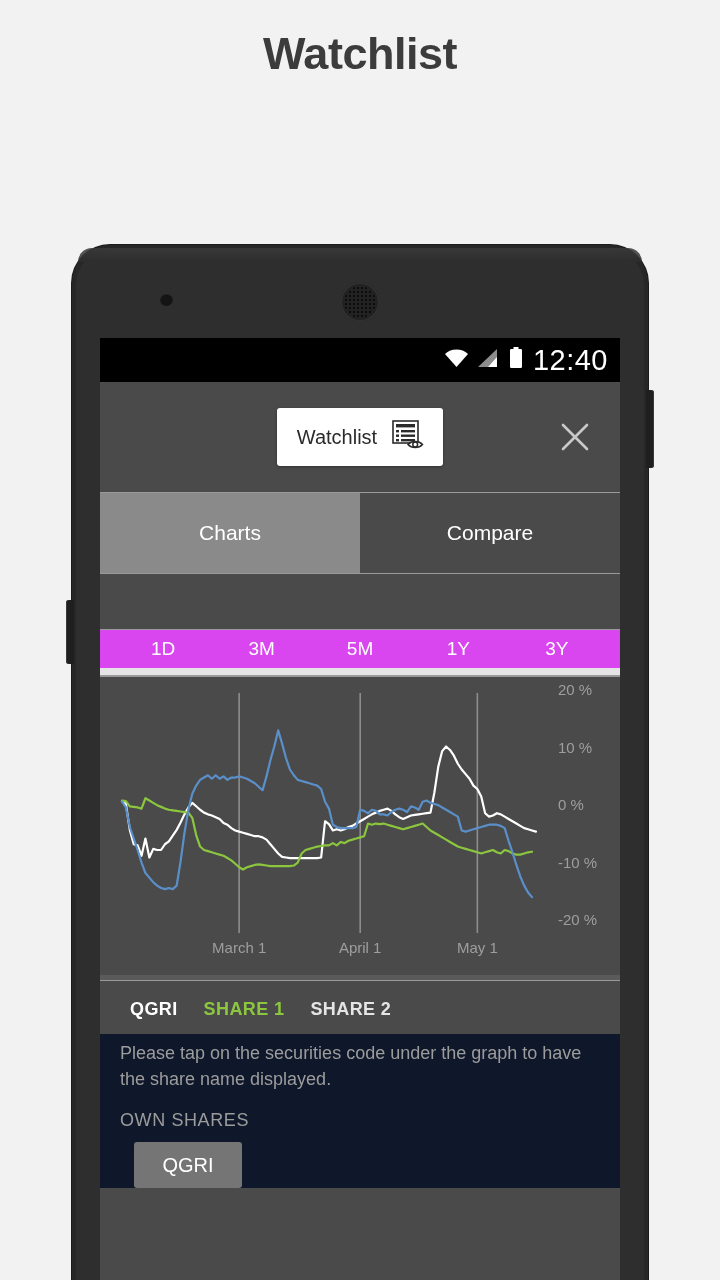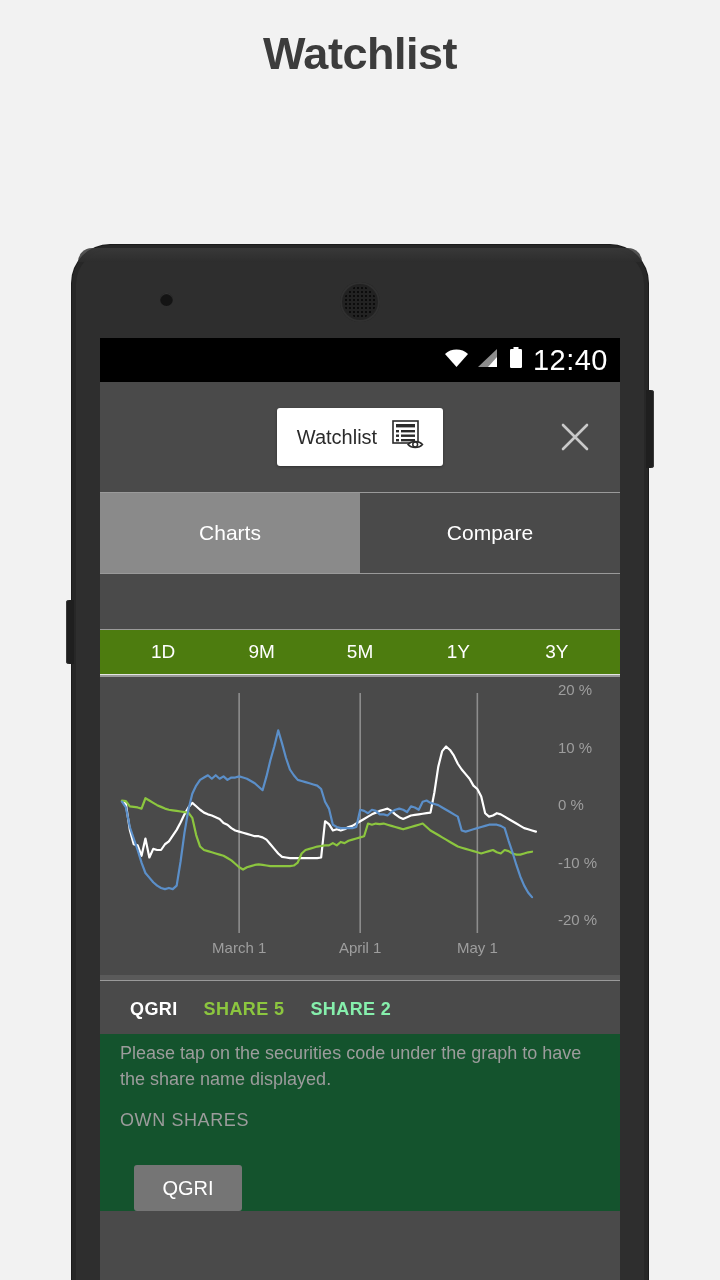--- a/index.html
+++ b/index.html
@@ -123,50 +123,50 @@
   }
   .tab:last-child{ border-right:none; }
   .tab.active{ background:#8a8a8a; border-right:none; }
 
   
   .strip{ height:56px; background:#4a4a4a; border-bottom:1px solid #9a9a9a; }
 
   
   .ranges{
     display:flex; height:45px; align-items:center;
-    padding:0 14px; background:#4d7c0f;
-    border-bottom:1px solid #e5e5e5;
+    padding:0 14px; background:#d946ef;
+    border-bottom:7px solid #e5e5e5;
   }
   .range{
     flex:1; text-align:center; color:#fff; font-size:19px; cursor:pointer;
   }
 
   
   .chartwrap{
     position:relative; height:300px; background:#4a4a4a;
   }
   .chart-svg{ display:block; }
   .chart-sep{ height:6px; background:#5a5a5a; border-bottom:1px solid #9a9a9a;}
 
   
   .legend{
     display:flex; gap:26px; align-items:center;
     padding:18px 30px 14px 30px; background:#4a4a4a;
   }
   .legend-item{ font-size:18px; font-weight:bold; cursor:pointer; letter-spacing:.4px;}
 
   
-  .body-area{ padding:6px 12px 0 20px; background:#14532d; }
+  .body-area{ padding:6px 12px 0 20px; background:#0f172a; }
   .hint{
     color:#9c9c9c; font-size:18px; line-height:26px;
     margin-bottom:18px;
   }
   .section-label{
     color:#9c9c9c; font-size:18px; letter-spacing:.6px;
-    margin-top:18px; margin-bottom:34px;
+    margin-top:18px; margin-bottom:11px;
   }
   .chip{
     display:inline-flex; align-items:center; justify-content:center;
     min-width:108px; height:46px; padding:0 20px;
     background:#757575; border-radius:3px;
     color:#fff; font-size:20px; cursor:pointer;
     margin-left:14px;
   }
 </style>
 </head>
@@ -237,21 +237,21 @@
 
     <div class="tabs">
       <div class="tab active">Charts</div>
       <div class="tab">Compare</div>
     </div>
 
     <div class="strip"></div>
 
     <div class="ranges">
       <div class="range">1D</div>
-      <div class="range">9M</div>
+      <div class="range">3M</div>
       <div class="range">5M</div>
       <div class="range">1Y</div>
       <div class="range">3Y</div>
     </div>
 
     <div class="chartwrap">
       <svg class="chart-svg" id="chart" width="520" height="300" viewBox="0 0 520 300">
           <line x1="0" y1="1" x2="520" y2="1" stroke="#9a9a9a" stroke-width="2"></line>
           <line x1="139.14285714285714" y1="18" x2="139.14285714285714" y2="258" stroke="#8d8d8d" stroke-width="1.6"></line>
           <line x1="260.1904761904762" y1="18" x2="260.1904761904762" y2="258" stroke="#8d8d8d" stroke-width="1.6"></line>
@@ -266,22 +266,22 @@
           <text x="377.33333333333337" y="278" fill="#9e9e9e" font-size="15" text-anchor="middle" font-family="&quot;Liberation Sans&quot;, sans-serif">May 1</text>
           <polyline points="22,126.125 25.904761904761905,129 29.80952380952381,154.875 33.714285714285715,169.25 37.61904761904762,170.39999999999998 41.52380952380952,180.75 45.42857142857143,163.5 49.33333333333333,182.47500000000002 53.23809523809524,173.85000000000002 57.142857142857146,175 61.047619047619044,175 64.95238095238096,169.25 68.85714285714286,166.375 72.76190476190476,160.625 76.66666666666666,154.875 80.57142857142857,147.39999999999998 84.47619047619048,139.35000000000002 88.38095238095238,132.45 92.28571428571429,127.85 96.19047619047619,131.3 100.09523809523809,134.75 104,137.625 107.90476190476191,139.35000000000002 111.80952380952381,140.5 115.71428571428571,142.225 119.61904761904762,143.95000000000002 123.52380952380953,147.975 127.42857142857142,149.70000000000002 131.33333333333331,153.15 135.23809523809524,155.45 139.14285714285714,156.6 143.04761904761904,157.75 146.95238095238096,158.9 150.85714285714286,160.05 154.76190476190476,161.20000000000002 158.66666666666666,161.20000000000002 162.57142857142858,162.35 166.47619047619048,164.65 170.38095238095238,169.25 174.28571428571428,173.85000000000002 178.19047619047618,178.45000000000002 182.0952380952381,181.9 186,182.47500000000002 189.9047619047619,183.04999999999998 193.80952380952382,183.04999999999998 197.7142857142857,183.04999999999998 201.61904761904762,183.04999999999998 205.52380952380952,183.04999999999998 209.42857142857142,183.04999999999998 213.33333333333334,183.04999999999998 217.23809523809524,183.04999999999998 221.14285714285714,182.47500000000002 225.04761904761907,146.25 228.95238095238093,149.125 232.85714285714283,155.45 236.76190476190476,154.29999999999998 240.66666666666666,155.45 244.57142857142856,154.29999999999998 248.47619047619048,152 252.38095238095238,150.85 256.2857142857143,148.54999999999998 260.1904761904762,146.25 264.0952380952381,143.95000000000002 268,141.64999999999998 271.9047619047619,139.35000000000002 275.80952380952385,137.625 279.7142857142857,135.9 283.6190476190476,134.75 287.5238095238095,133.60000000000002 291.42857142857144,135.9 295.3333333333333,139.35000000000002 299.23809523809524,142.225 303.14285714285717,143.95000000000002 307.04761904761904,142.225 310.95238095238096,140.5 314.8571428571429,139.925 318.76190476190476,139.35000000000002 322.66666666666663,138.77499999999998 326.57142857142856,138.2 330.4761904761905,137.625 334.38095238095235,117.5 338.2857142857143,91.625 342.1904761904762,76.1 346.0952380952381,71.5 350,74.95 353.9047619047619,80.69999999999999 357.8095238095238,88.75 361.7142857142857,94.5 365.61904761904765,99.1 369.5238095238095,103.7 373.4285714285714,110.60000000000001 377.33333333333337,114.04999999999998 381.23809523809524,121.52499999999999 385.1428571428571,138.2 389.04761904761904,141.64999999999998 392.95238095238096,140.5 396.85714285714283,138.2 400.76190476190476,139.35000000000002 404.6666666666667,141.64999999999998 408.57142857142856,143.95000000000002 412.4761904761905,146.25 416.3809523809524,148.54999999999998 420.2857142857143,150.85 424.19047619047615,153.15 428.09523809523813,154.29999999999998 432,155.45 435.90476190476187,156.6" fill="none" stroke="#ffffff" stroke-width="2.2" stroke-linejoin="round" stroke-linecap="round"></polyline>
           <polyline points="22,125.55 25.904761904761905,126.125 29.80952380952381,131.3 33.714285714285715,131.875 37.61904761904762,132.45 41.52380952380952,133.60000000000002 45.42857142857143,123.25 49.33333333333333,125.55 53.23809523809524,127.85 57.142857142857146,130.15 61.047619047619044,131.875 64.95238095238096,133.60000000000002 68.85714285714286,134.75 72.76190476190476,135.32500000000002 76.66666666666666,135.9 80.57142857142857,136.475 84.47619047619048,137.04999999999998 88.38095238095238,137.625 92.28571428571429,142.79999999999998 96.19047619047619,160.05 100.09523809523809,171.54999999999998 104,175 107.90476190476191,176.14999999999998 111.80952380952381,177.29999999999998 115.71428571428571,178.45000000000002 119.61904761904762,179.6 123.52380952380953,180.75 127.42857142857142,183.04999999999998 131.33333333333331,185.35 135.23809523809524,188.8 139.14285714285714,192.25 143.04761904761904,194.54999999999998 146.95238095238096,192.25 150.85714285714286,191.1 154.76190476190476,189.95000000000002 158.66666666666666,189.375 162.57142857142858,189.95000000000002 166.47619047619048,190.52499999999998 170.38095238095238,191.1 174.28571428571428,191.1 178.19047619047618,191.1 182.0952380952381,191.1 186,191.1 189.9047619047619,191.1 193.80952380952382,190.52499999999998 197.7142857142857,187.65 201.61904761904762,178.45000000000002 205.52380952380952,175 209.42857142857142,173.85000000000002 213.33333333333334,172.70000000000002 217.23809523809524,171.54999999999998 221.14285714285714,170.975 225.04761904761907,170.39999999999998 228.95238095238093,170.39999999999998 232.85714285714283,168.10000000000002 236.76190476190476,170.39999999999998 240.66666666666666,166.95000000000002 244.57142857142856,168.10000000000002 248.47619047619048,165.79999999999998 252.38095238095238,164.65 256.2857142857143,163.5 260.1904761904762,162.35 264.0952380952381,161.20000000000002 268,148.54999999999998 271.9047619047619,149.70000000000002 275.80952380952385,148.54999999999998 279.7142857142857,149.125 283.6190476190476,148.54999999999998 287.5238095238095,149.70000000000002 291.42857142857144,150.85 295.3333333333333,152 299.23809523809524,153.15 303.14285714285717,154.29999999999998 307.04761904761904,153.15 310.95238095238096,152 314.8571428571429,150.85 318.76190476190476,149.70000000000002 322.66666666666663,148.54999999999998 326.57142857142856,152 330.4761904761905,155.45 334.38095238095235,157.75 338.2857142857143,160.05 342.1904761904762,162.35 346.0952380952381,164.65 350,166.95000000000002 353.9047619047619,169.25 357.8095238095238,171.54999999999998 361.7142857142857,172.70000000000002 365.61904761904765,173.85000000000002 369.5238095238095,175 373.4285714285714,176.14999999999998 377.33333333333337,177.29999999999998 381.23809523809524,178.45000000000002 385.1428571428571,177.29999999999998 389.04761904761904,176.14999999999998 392.95238095238096,175 396.85714285714283,177.29999999999998 400.76190476190476,178.45000000000002 404.6666666666667,175 408.57142857142856,176.14999999999998 412.4761904761905,178.45000000000002 416.3809523809524,179.6 420.2857142857143,179.6 424.19047619047615,178.45000000000002 428.09523809523813,177.29999999999998 432,176.725" fill="none" stroke="#8cc63f" stroke-width="2.2" stroke-linejoin="round" stroke-linecap="round"></polyline>
           <polyline points="22,126.70000000000002 25.904761904761905,132.45 29.80952380952381,152 33.714285714285715,163.5 37.61904761904762,175 41.52380952380952,187.65 45.42857142857143,198 49.33333333333333,202.6 53.23809523809524,207.20000000000002 57.142857142857146,210.65000000000003 61.047619047619044,212.95 64.95238095238096,214.09999999999997 68.85714285714286,212.95 72.76190476190476,214.09999999999997 76.66666666666666,210.65000000000003 80.57142857142857,186.5 84.47619047619048,157.75 88.38095238095238,134.75 92.28571428571429,118.64999999999999 96.19047619047619,110.60000000000001 100.09523809523809,104.85000000000001 104,102.55 107.90476190476191,100.25 111.80952380952381,103.7 115.71428571428571,100.25 119.61904761904762,103.7 123.52380952380953,101.4 127.42857142857142,104.85000000000001 131.33333333333331,102.55 135.23809523809524,102.55 139.14285714285714,101.4 143.04761904761904,102.55 146.95238095238096,103.7 150.85714285714286,106 154.76190476190476,108.3 158.66666666666666,111.75 162.57142857142858,115.20000000000002 166.47619047619048,101.4 170.38095238095238,85.3 174.28571428571428,71.5 178.19047619047618,55.4 182.0952380952381,68.625 186,83 189.9047619047619,94.5 193.80952380952382,100.25 197.7142857142857,104.85000000000001 201.61904761904762,106 205.52380952380952,107.14999999999999 209.42857142857142,108.3 213.33333333333334,109.45 217.23809523809524,110.60000000000001 221.14285714285714,114.04999999999998 225.04761904761907,126.70000000000002 228.95238095238093,133.60000000000002 232.85714285714283,149.70000000000002 236.76190476190476,152 240.66666666666666,153.15 244.57142857142856,153.15 248.47619047619048,153.15 252.38095238095238,153.15 256.2857142857143,152 260.1904761904762,134.75 264.0952380952381,135.9 268,138.2 271.9047619047619,134.75 275.80952380952385,135.9 279.7142857142857,139.35000000000002 283.6190476190476,139.35000000000002 287.5238095238095,140.5 291.42857142857144,137.04999999999998 295.3333333333333,134.75 299.23809523809524,133.60000000000002 303.14285714285717,134.75 307.04761904761904,137.04999999999998 310.95238095238096,131.3 314.8571428571429,132.45 318.76190476190476,134.75 322.66666666666663,126.70000000000002 326.57142857142856,125.55 330.4761904761905,127.85 334.38095238095235,129 338.2857142857143,130.15 342.1904761904762,132.45 346.0952380952381,134.75 350,137.04999999999998 353.9047619047619,139.35000000000002 357.8095238095238,141.64999999999998 361.7142857142857,155.45 365.61904761904765,156.6 369.5238095238095,155.45 373.4285714285714,154.29999999999998 377.33333333333337,153.15 381.23809523809524,152 385.1428571428571,150.85 389.04761904761904,149.70000000000002 392.95238095238096,149.70000000000002 396.85714285714283,149.70000000000002 400.76190476190476,150.85 404.6666666666667,153.15 408.57142857142856,165.79999999999998 412.4761904761905,177.29999999999998 416.3809523809524,189.95000000000002 420.2857142857143,201.45000000000002 424.19047619047615,210.65000000000003 428.09523809523813,217.55 432,222.15" fill="none" stroke="#5b8fc9" stroke-width="2.2" stroke-linejoin="round" stroke-linecap="round"></polyline>
         </svg>
     </div>
     <div class="chart-sep"></div>
 
     <div class="legend">
       <span class="legend-item" style="color:#ffffff">QGRI</span>
-      <span class="legend-item" style="color:#8cc63f">SHARE 5</span>
-      <span class="legend-item" style="color:#86efac">SHARE 2</span>
+      <span class="legend-item" style="color:#8cc63f">SHARE 1</span>
+      <span class="legend-item" style="color:#e5e5e5">SHARE 2</span>
     </div>
 
     <div class="body-area">
       <div class="hint">Please tap on the securities code under the graph to have the share name displayed.</div>
       <div class="section-label">OWN SHARES</div>
       <div>
         <span class="chip">QGRI</span>
       </div>
     </div>
 

